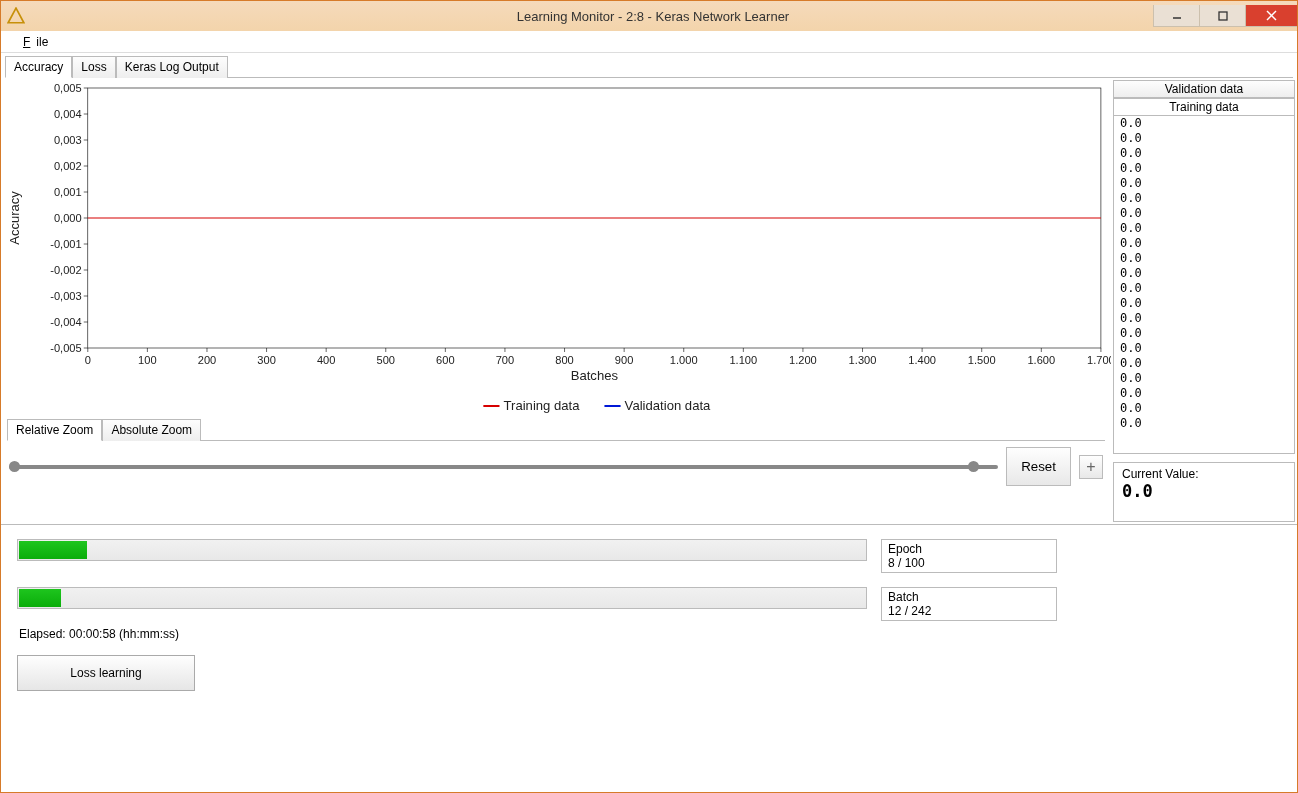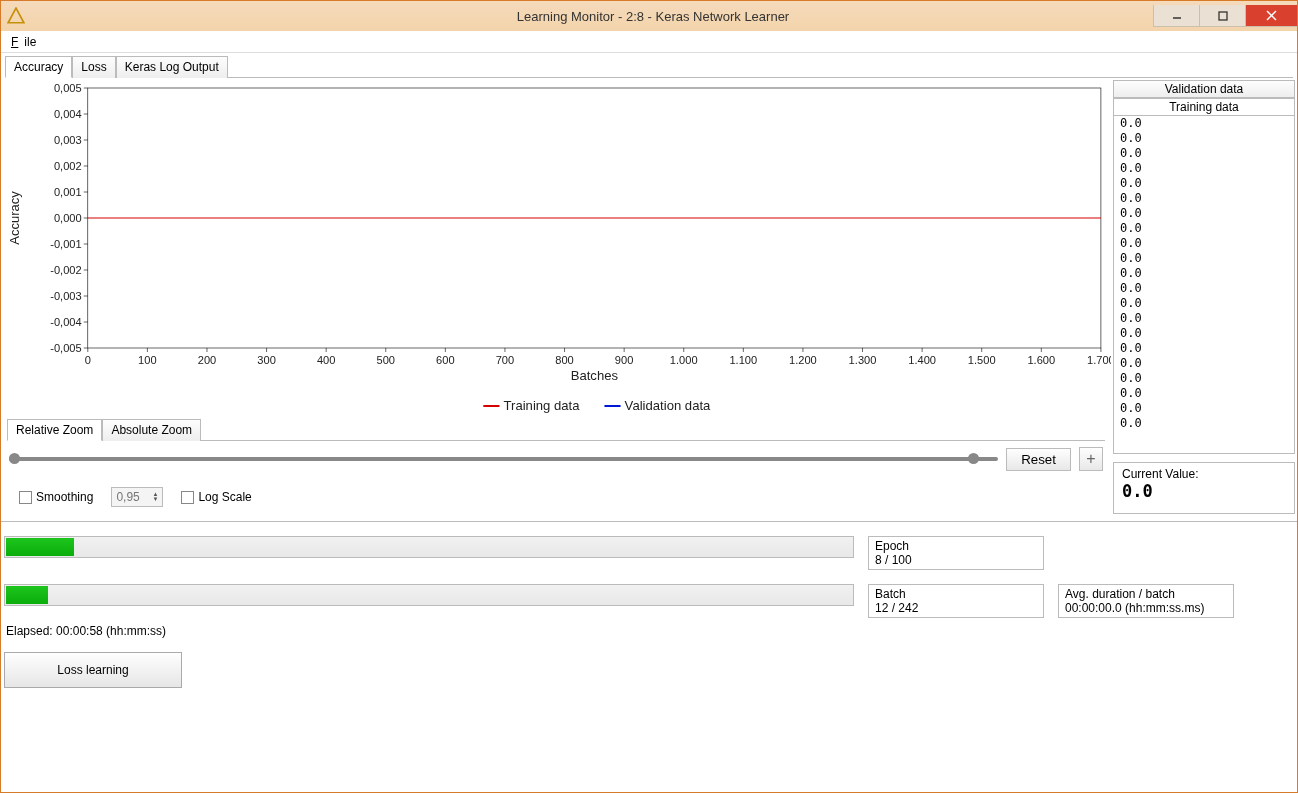--- a/index.html
+++ b/index.html
@@ -52,21 +52,21 @@
     font-size: 10px;
     color: #333;
   }
   .win-btn.close { background: #d9402e; color: #fff; width: 52px; }
   .menubar {
     height: 22px;
     background: #fff;
     border-bottom: 1px solid #ddd;
     display: flex;
     align-items: center;
-    padding-left: 4px;
+    padding-left: 16px;
     text-align: right;
   }
   .menubar span { padding: 2px 6px; }
   .content {
     flex: 1;
     display: flex;
     flex-direction: column;
     padding: 0;
   }
   .tabs {
@@ -132,21 +132,21 @@
     left: 0; right: 0; top: 1px;
     height: 4px;
     background: #888;
     border-radius: 2px;
   }
   .slider-thumb {
     width: 11px; height: 11px; background: #888; border-radius: 50%;
     position: absolute; top: -3px;
   }
   .reset-btn {
-    padding: 3px 14px;
+    padding: 11px 14px;
     background: linear-gradient(#fefefe,#e8e8e8);
     border: 1px solid #bbb;
   }
   .plus-btn {
     width: 24px; height: 24px;
     background: linear-gradient(#fefefe,#e8e8e8);
     border: 1px solid #bbb;
     display: flex; align-items: center; justify-content: center;
     font-size: 16px; color: #666;
   }
@@ -199,27 +199,27 @@
     height: 338px;
     overflow-y: scroll;
     font-family: Consolas, monospace;
     font-size: 12px;
     padding: 0 6px;
     line-height: 15px;
   }
   .current-box {
     border: 1px solid #bbb;
     margin-top: 8px;
-    padding: 4px 8px 12px;
+    padding: 4px 8px 20px;
   }
   .current-box .cv-label { font-size: 12px; }
   .current-box .cv-val { font-family: Consolas,monospace; font-size: 17px; font-weight: bold; }
   .bottom {
     border-top: 1px solid #bbb;
-    padding: 14px 3px;
+    padding: 14px 16px;
     display: flex;
     flex-direction: column;
     gap: 14px;
   }
   .prog-row {
     display: flex;
     gap: 14px;
   }
   .prog-bar {
     width: 850px;
@@ -379,37 +379,20 @@
 
         <div class="slider-row">
           <div class="slider-track">
             <div class="slider-thumb" style="left:0%;"></div>
             <div class="slider-thumb" style="left:97%;"></div>
           </div>
           <button class="reset-btn">Reset</button>
           <div class="plus-btn">+</div>
         </div>
 
-        <div class="options-row">
-          <div class="chk">
-            <div class="chk-box"></div>
-            <span>Smoothing</span>
-          </div>
-          <div class="spinner">
-            <span>0,95</span>
-            <div class="spinner-arrows">
-                <span>▲</span>
-                <span>▼</span>
-              </div>
-          </div>
-          <div class="chk">
-            <div class="chk-box"></div>
-            <span>Log Scale</span>
-          </div>
-        </div>
       </div>
 
       <div class="side-col">
         <div class="side-tabs">
           <div class="side-tab">Validation data</div>
           <div class="side-tab active">Training data</div>
         </div>
         <div class="data-list" id="data-list">
             <div>0.0</div>
             <div>0.0</div>
@@ -450,23 +433,19 @@
           <div>8 / 100</div>
         </div>
       </div>
       <div class="prog-row">
         <div class="prog-bar">
           <div class="prog-fill" id="batch-fill" style="width: 5%;"></div>
         </div>
         <div class="info-box">
           <div>Batch</div>
           <div>12 / 242</div>
-        </div>
-        <div class="info-box">
-          <div>Avg. duration / batch</div>
-          <div>00:00:00.0 (hh:mm:ss.ms)</div>
         </div>
       </div>
       <div class="timing" style="margin-top:-8px;">Elapsed: 00:00:58 (hh:mm:ss)</div>
       <button class="stop-btn">Loss learning</button>
     </div>
   </div>
 </div>
 
 </body></html>

